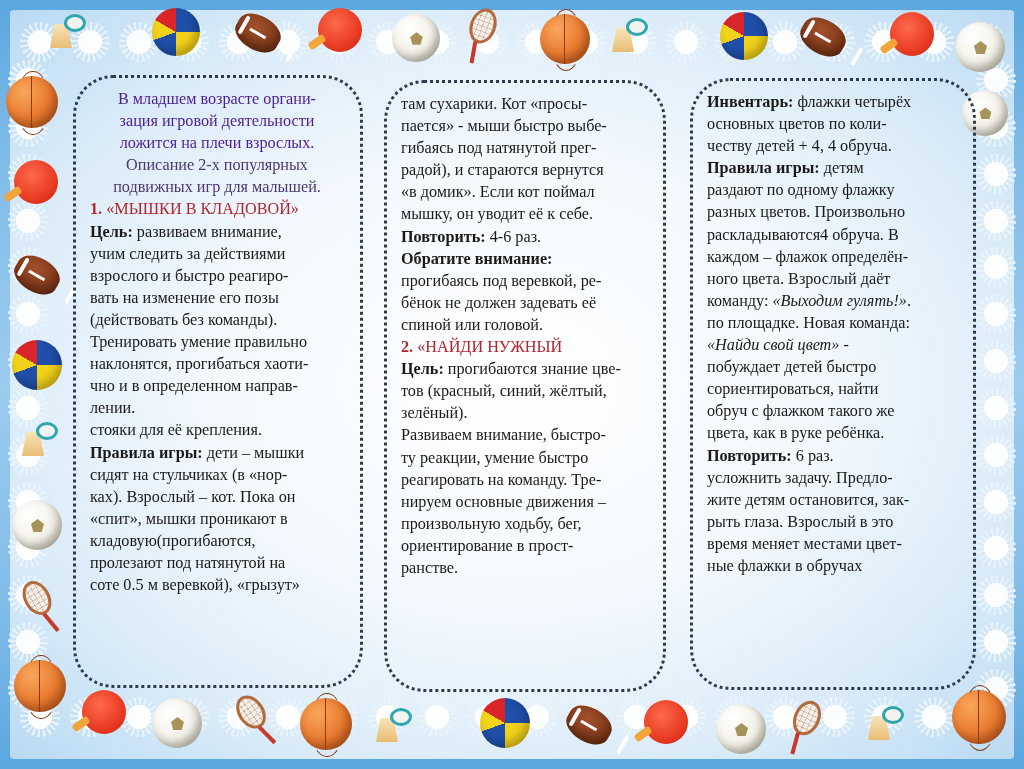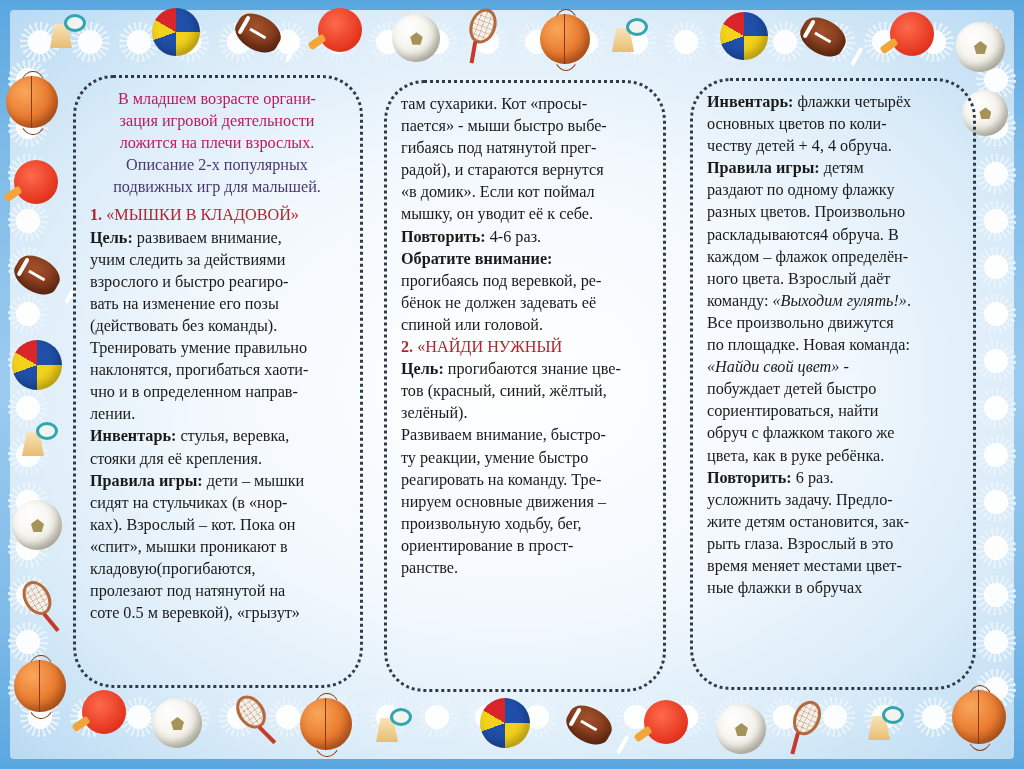--- a/index.html
+++ b/index.html
@@ -54,21 +54,21 @@
     border-radius: 40px;
     padding: 10px 16px 8px 14px;
     color: #1a1a1a;
     font-size: 16.2px;
     line-height: 22.1px;
   }
   .panel-1 { left: 73px; top: 75px; width: 290px; height: 613px; }
   .panel-2 { left: 384px; top: 80px; width: 282px; height: 612px; }
   .panel-3 { left: 690px; top: 78px; width: 286px; height: 612px; }
   .p { display: block; }
-  .intro-a { color: #be185d; text-align: center; }
+  .intro-a { color: #4c1d95; text-align: center; }
   .intro-b { color: #4a3770; text-align: center; }
   .game-title { color: #b1262e; }
   .game-title b { font-weight: bold; }
   b, .lbl { font-weight: bold; }
   i { font-style: italic; }
 </style>
 </head>
 <body>
 
 <div class="inner-bg"></div>
@@ -201,31 +201,30 @@
 <div class="ball basketball" style="left:952px;top:690px;width:54px;height:54px;"></div>
 
 <div class="ball soccer" style="left:962px;top:90px;width:46px;height:46px;"></div>
 
 <section class="panel panel-1">
   <span class="p intro-a">В младшем возрасте органи-</span>
   <span class="p intro-a">зация игровой деятельности</span>
   <span class="p intro-a">ложится на плечи взрослых.</span>
   <span class="p intro-b">Описание 2-х популярных</span>
   <span class="p intro-b">подвижных игр для малышей.</span>
-  <span class="p game-title" style="margin-top:6px;"><b>1.</b> <span>«МЫШКИ В КЛАДОВОЙ»</span></span>
+  <span class="p game-title" style=""><b>1.</b> <span>«МЫШКИ В КЛАДОВОЙ»</span></span>
   <span class="p"><b>Цель:</b><span> развиваем внимание,</span></span>
   <span class="p">учим следить за действиями</span>
   <span class="p">взрослого и быстро реагиро-</span>
   <span class="p">вать на изменение  его позы</span>
   <span class="p">(действовать  без команды).</span>
   <span class="p">Тренировать умение  правильно</span>
   <span class="p">наклонятся, прогибаться хаоти-</span>
   <span class="p">чно и в определенном направ-</span>
   <span class="p">лении.</span>
-  <span class="p"><b>Инвентарь:</b><span> стулья, веревка,</span></span>
   <span class="p">стояки для её крепления.</span>
   <span class="p"><b>Правила игры:</b><span> дети – мышки</span></span>
   <span class="p">сидят на стульчиках (в «нор-</span>
   <span class="p">ках). Взрослый – кот. Пока он</span>
   <span class="p">«спит», мышки проникают в</span>
   <span class="p">кладовую(прогибаются,</span>
   <span class="p">пролезают под натянутой на</span>
   <span class="p">соте 0.5 м веревкой), «грызут»</span>
 </section>
 
@@ -258,21 +257,20 @@
   <span class="p"><b>Инвентарь:</b><span> флажки четырёх</span></span>
   <span class="p">основных цветов по коли-</span>
   <span class="p">честву детей + 4, 4 обруча.</span>
   <span class="p"><b>Правила игры:</b><span> детям</span></span>
   <span class="p">раздают по одному флажку</span>
   <span class="p">разных цветов. Произвольно</span>
   <span class="p">раскладываются4 обруча. В</span>
   <span class="p">каждом – флажок определён-</span>
   <span class="p">ного цвета.  Взрослый даёт</span>
   <span class="p"><span>команду: </span><i>«Выходим гулять!»</i><span>.</span></span>
-  <span class="p">Все произвольно движутся</span>
   <span class="p">по площадке. Новая команда:</span>
   <span class="p"><i>«Найди свой цвет»</i><span> -</span></span>
   <span class="p">побуждает детей быстро</span>
   <span class="p">сориентироваться, найти</span>
   <span class="p">обруч с флажком такого же</span>
   <span class="p">цвета, как в руке ребёнка.</span>
   <span class="p"><b>Повторить:</b><span> 6 раз.</span></span>
   <span class="p">усложнить задачу. Предло-</span>
   <span class="p">жите детям остановится,  зак-</span>
   <span class="p">рыть глаза. Взрослый в это</span>

